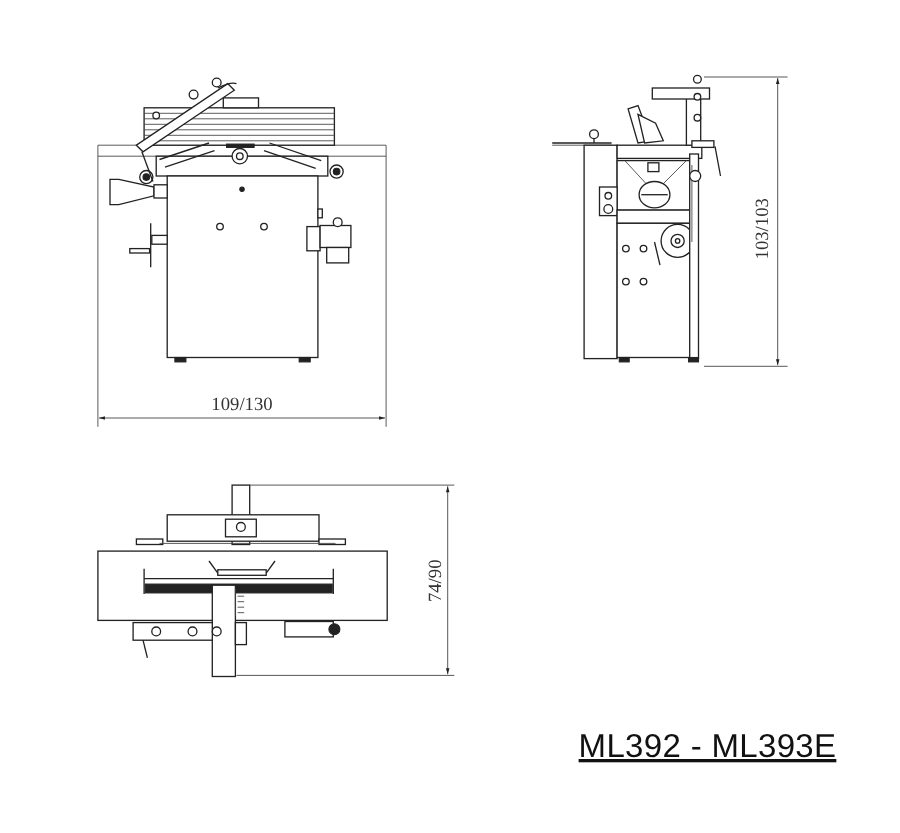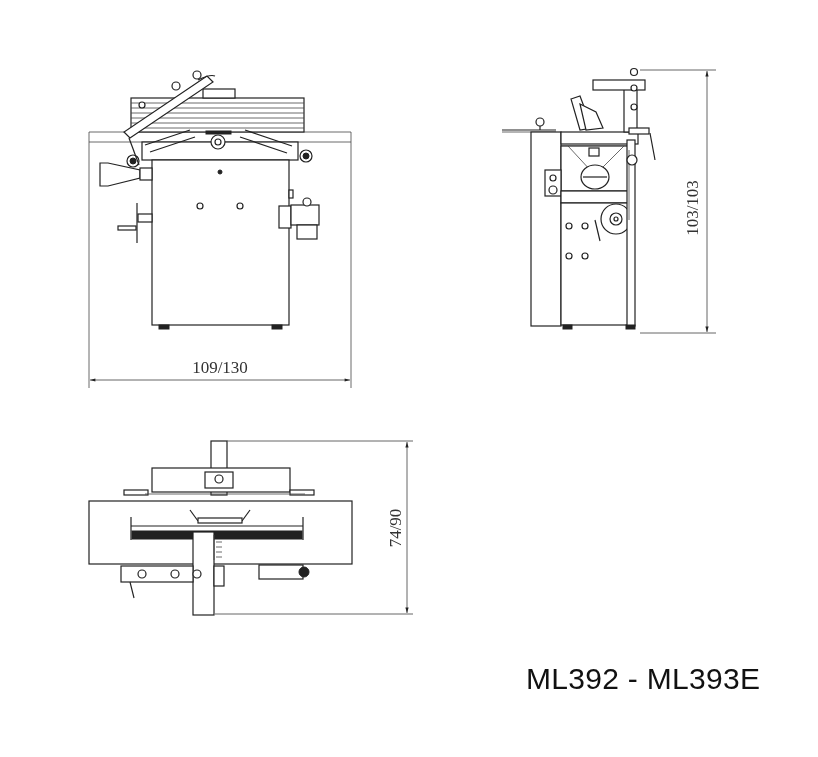--- a/index.html
+++ b/index.html
@@ -2,21 +2,21 @@
 <html><head>
 <meta charset="utf-8">
 <style>
   html, body { margin: 0; padding: 0; background: #ffffff; }
   body { width: 818px; height: 757px; position: relative; overflow: hidden; }
   #canvas { position: absolute; left: 0; top: 0; width: 818px; height: 757px; }
   .dim-text { font-family: "Liberation Serif", "DejaVu Serif", serif; font-size: 17px; fill: #333; }
   .caption {
     position: absolute; left: 526px; top: 662px;
     font-family: "Liberation Sans", "DejaVu Sans", sans-serif;
-    font-size: 30px; color: #111; letter-spacing: 0.3px;
+    font-size: 30px; color: #111; letter-spacing: 0.3px; text-decoration: underline;
   }
   .ln { stroke: #222; fill: none; stroke-width: 1.2; }
   .thin { stroke: #444; fill: none; stroke-width: 0.8; }
   .dim { stroke: #555; fill: none; stroke-width: 0.9; }
   .fillw { fill: #fff; stroke: #222; stroke-width: 1.2; }
   .dark { fill: #222; stroke: #222; }
 </style>
 </head>
 <body>
 

